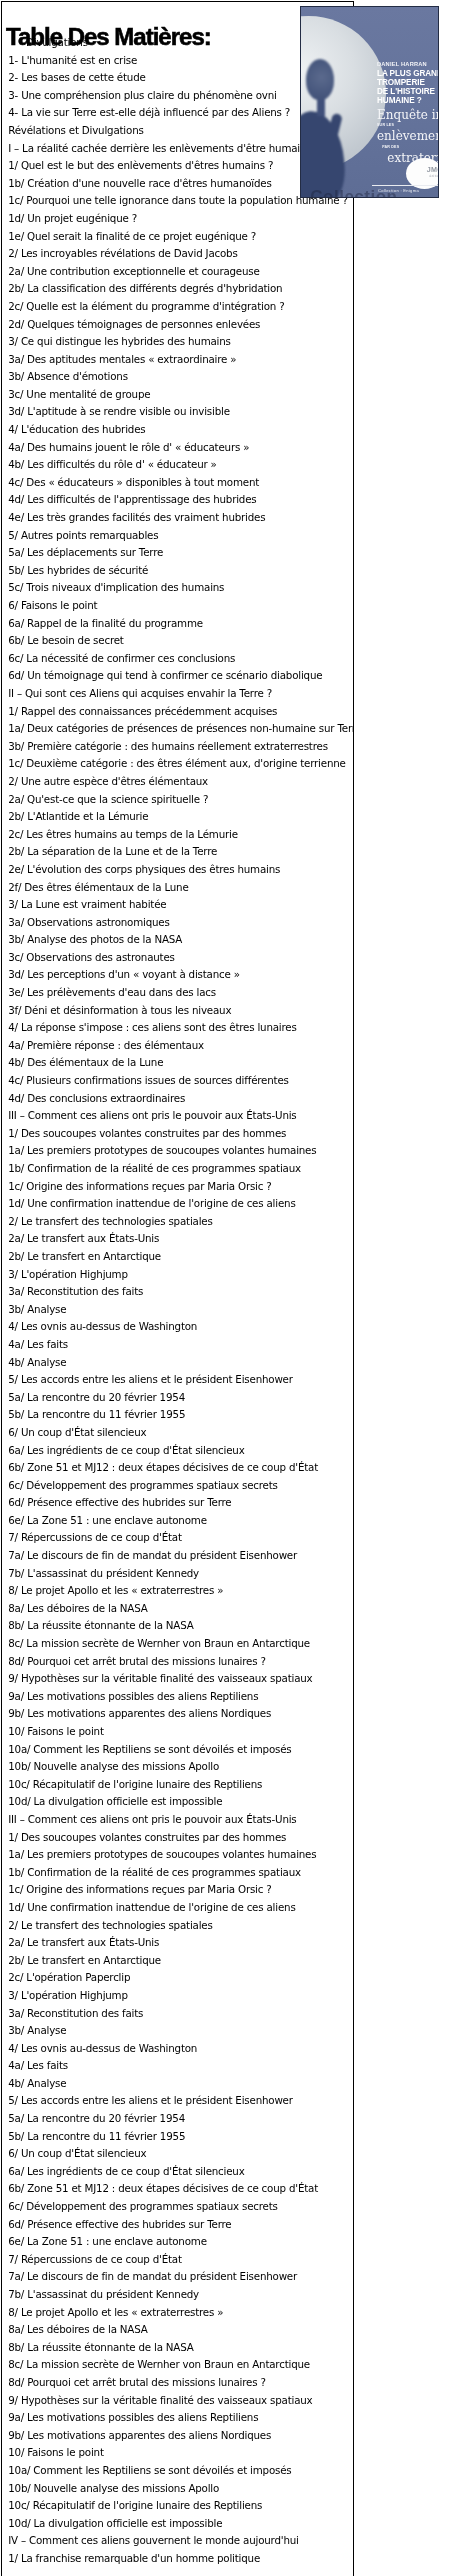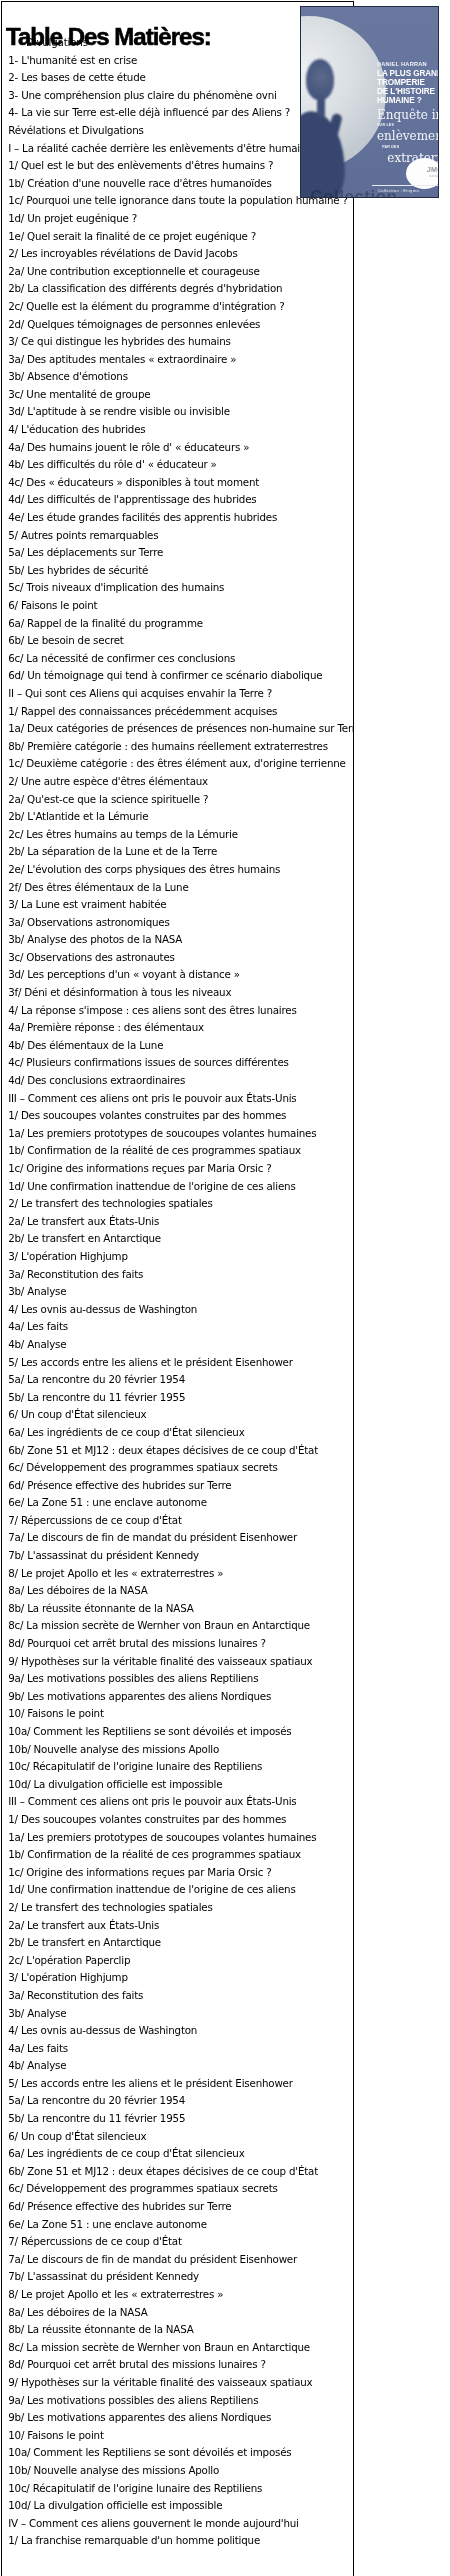--- a/index.html
+++ b/index.html
@@ -114,47 +114,48 @@
       <div class="toc-item">3/ Ce qui distingue les hybrides des humains</div>
       <div class="toc-item">3a/ Des aptitudes mentales « extraordinaire »</div>
       <div class="toc-item">3b/ Absence d'émotions</div>
       <div class="toc-item">3c/ Une mentalité de groupe</div>
       <div class="toc-item">3d/ L'aptitude à se rendre visible ou invisible</div>
       <div class="toc-item">4/ L'éducation des hubrides</div>
       <div class="toc-item">4a/ Des humains jouent le rôle d' « éducateurs »</div>
       <div class="toc-item">4b/ Les difficultés du rôle d' « éducateur »</div>
       <div class="toc-item">4c/ Des « éducateurs » disponibles à tout moment</div>
       <div class="toc-item">4d/ Les difficultés de l'apprentissage des hubrides</div>
-      <div class="toc-item">4e/ Les étude grandes facilités des apprentis hubrides</div>
+      <div class="toc-item">4e/ Les très grandes facilités des vraiment hubrides</div>
       <div class="toc-item">5/ Autres points remarquables</div>
       <div class="toc-item">5a/ Les déplacements sur Terre</div>
       <div class="toc-item">5b/ Les hybrides de sécurité</div>
       <div class="toc-item">5c/ Trois niveaux d'implication des humains</div>
       <div class="toc-item">6/ Faisons le point</div>
       <div class="toc-item">6a/ Rappel de la finalité du programme</div>
       <div class="toc-item">6b/ Le besoin de secret</div>
       <div class="toc-item">6c/ La nécessité de confirmer ces conclusions</div>
       <div class="toc-item">6d/ Un témoignage qui tend à confirmer ce scénario diabolique</div>
       <div class="toc-item">II – Qui sont ces Aliens qui acquises envahir la Terre ?</div>
       <div class="toc-item">1/ Rappel des connaissances précédemment acquises</div>
       <div class="toc-item">1a/ Deux catégories de présences de présences non-humaine sur Terre</div>
-      <div class="toc-item">8b/ Première catégorie : des humains réellement extraterrestres</div>
+      <div class="toc-item">3b/ Première catégorie : des humains réellement extraterrestres</div>
       <div class="toc-item">1c/ Deuxième catégorie : des êtres élément aux, d'origine terrienne</div>
       <div class="toc-item">2/ Une autre espèce d'êtres élémentaux</div>
       <div class="toc-item">2a/ Qu'est-ce que la science spirituelle ?</div>
       <div class="toc-item">2b/ L'Atlantide et la Lémurie</div>
       <div class="toc-item">2c/ Les êtres humains au temps de la Lémurie</div>
       <div class="toc-item">2b/ La séparation de la Lune et de la Terre</div>
       <div class="toc-item">2e/ L'évolution des corps physiques des êtres humains</div>
       <div class="toc-item">2f/ Des êtres élémentaux de la Lune</div>
       <div class="toc-item">3/ La Lune est vraiment habitée</div>
       <div class="toc-item">3a/ Observations astronomiques</div>
       <div class="toc-item">3b/ Analyse des photos de la NASA</div>
       <div class="toc-item">3c/ Observations des astronautes</div>
       <div class="toc-item">3d/ Les perceptions d'un « voyant à distance »</div>
+      <div class="toc-item">3e/ Les prélèvements d'eau dans des lacs</div>
       <div class="toc-item">3f/ Déni et désinformation à tous les niveaux</div>
       <div class="toc-item">4/ La réponse s'impose : ces aliens sont des êtres lunaires</div>
       <div class="toc-item">4a/ Première réponse : des élémentaux</div>
       <div class="toc-item">4b/ Des élémentaux de la Lune</div>
       <div class="toc-item">4c/ Plusieurs confirmations issues de sources différentes</div>
       <div class="toc-item">4d/ Des conclusions extraordinaires</div>
       <div class="toc-item">III – Comment ces aliens ont pris le pouvoir aux États-Unis</div>
       <div class="toc-item">1/ Des soucoupes volantes construites par des hommes</div>
       <div class="toc-item">1a/ Les premiers prototypes de soucoupes volantes humaines</div>
       <div class="toc-item">1b/ Confirmation de la réalité de ces programmes spatiaux</div>

